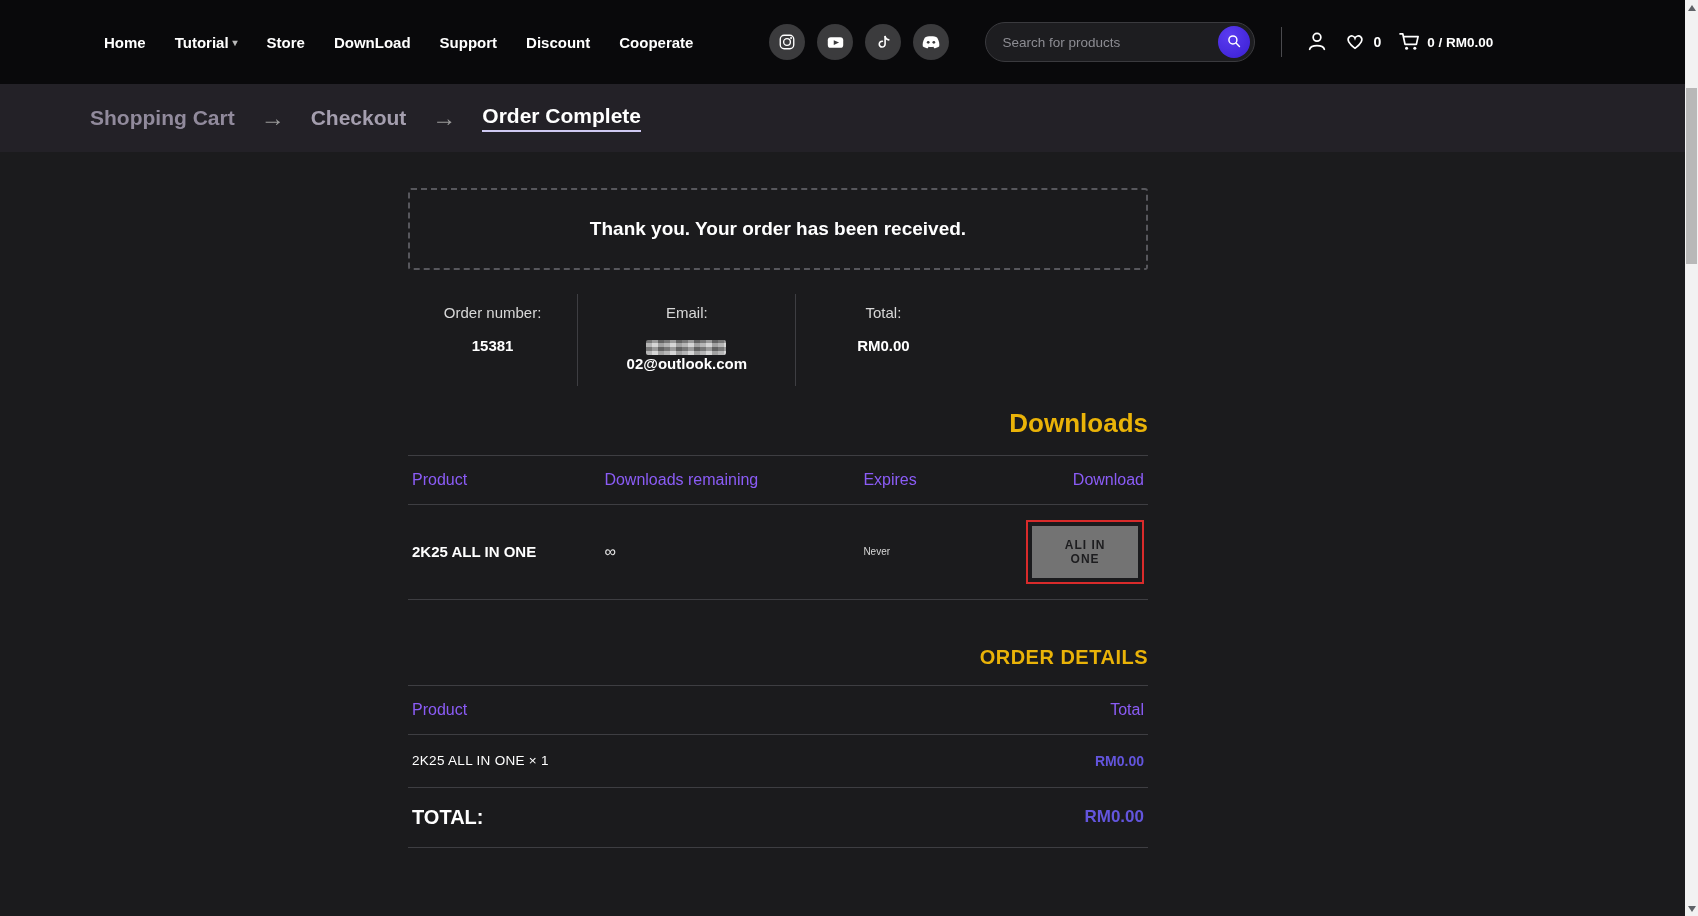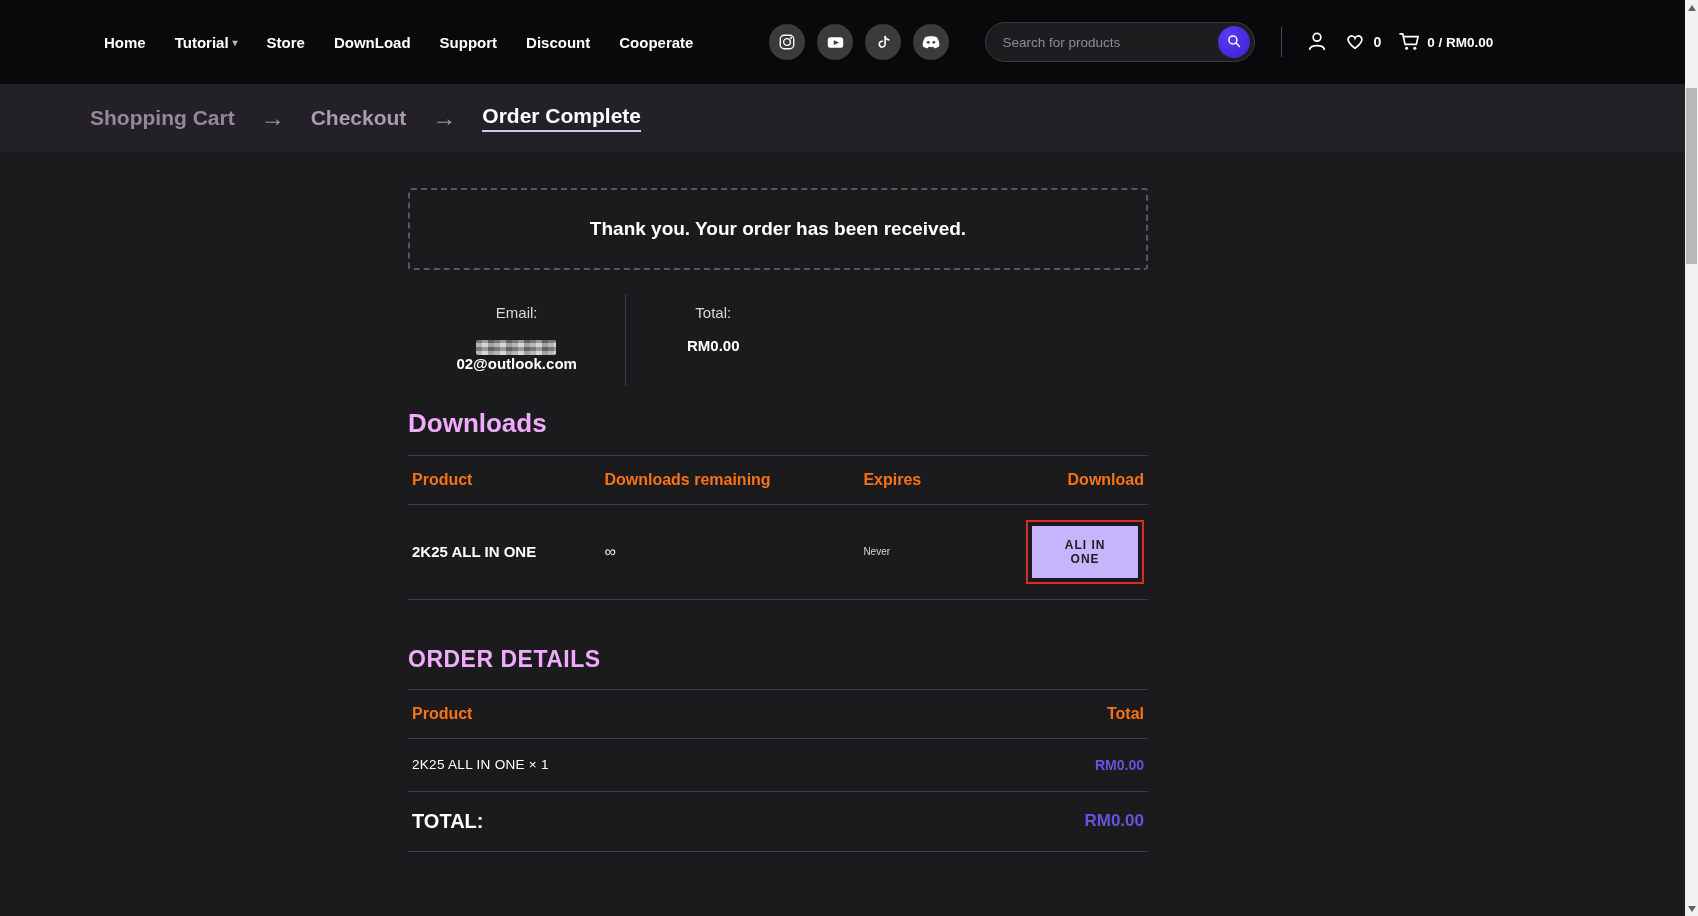--- a/index.html
+++ b/index.html
@@ -107,47 +107,47 @@
   .meta-label { display:block; color:#d8d8d8; font-size:15px; }
   .meta-value { display:block; margin-top:16px; color:#fff; font-size:15px; font-weight:700; }
   .redacted {
     display:inline-block; vertical-align:middle;
     width:80px; height:15px; margin-right:1px; border-radius:2px;
     background:
       repeating-linear-gradient(0deg, rgba(255,255,255,.28) 0 4px, rgba(0,0,0,.22) 4px 8px),
       repeating-linear-gradient(90deg, #9a9a9a 0 6px, #c6c6c6 6px 12px, #7d7d7d 12px 18px);
   }
 
-  h2.section-title { color:#f0abfc; }
+  h2.section-title { color:#eab308;text-align:right; }
   .dl-title { font-size:26px; font-weight:800; margin-top:22px; }
-  .od-title { font-size:23px; font-weight:800; letter-spacing:.5px; margin-top:46px; }
+  .od-title { font-size:20px; font-weight:800; letter-spacing:.5px; margin-top:46px; }
 
   table { width:100%; border-collapse:collapse; margin-top:16px; }
   th, td { text-align:left; padding:15px 4px; }
   thead th {
-    font-size:16px; font-weight:700; color:#f97316;
+    font-size:16px; font-weight:400; color:#8b5cf6;
     border-top:1px solid #3e3e42;
     border-bottom:1px solid #3e3e42;
   }
   tbody td { border-bottom:1px solid #3e3e42; }
 
   .dl-table .c-product { width:26%; }
   .dl-table .c-remaining { width:35%; }
   .dl-table .c-expires { width:22%; }
   .dl-table .c-download { width:17%; text-align:right; }
   .dl-product { font-size:15px; font-weight:600; color:#fff; }
   .dl-remaining { font-size:16px; color:#e8e8e8; }
   .dl-expires { font-size:10px; color:#d6d6d6; }
   .red-box {
     display:inline-block;
     border:2px solid #d92b2b;
     padding:4px;
   }
   .dl-button {
-    background:#c4b5fd; color:#1d1d1f;
+    background:#737373; color:#1d1d1f;
     border:none; cursor:pointer;
     font-family:"Liberation Sans", sans-serif;
     font-size:12px; font-weight:700; letter-spacing:1px;
     padding:12px 17px;
   }
 
   .details-table .c-total { text-align:right; }
   .od-label { font-size:13.5px; font-weight:400; color:#fff; letter-spacing:.3px; }
   .od-sub-label { font-size:15px; font-weight:700; color:#fff; }
   .od-value { font-size:14px; font-weight:700; color:#6355dd; }
@@ -292,20 +292,24 @@
   <span class="crumb crumb-active">Order Complete</span>
 </div>
 
 <main class="content">
 
   <div class="thankyou-box">
     <p>Thank you. Your order has been received.</p>
   </div>
 
   <ul class="order-meta">
+    <li class="om-c0">
+      <span class="meta-label">Order number:</span>
+      <strong class="meta-value">15381</strong>
+    </li>
     <li class="om-c2">
       <span class="meta-label">Email:</span>
       <strong class="meta-value"><span class="redacted"></span><span>02@outlook.com</span></strong>
     </li>
     <li class="om-c3">
       <span class="meta-label">Total:</span>
       <strong class="meta-value">RM0.00</strong>
     </li>
   </ul>
 

